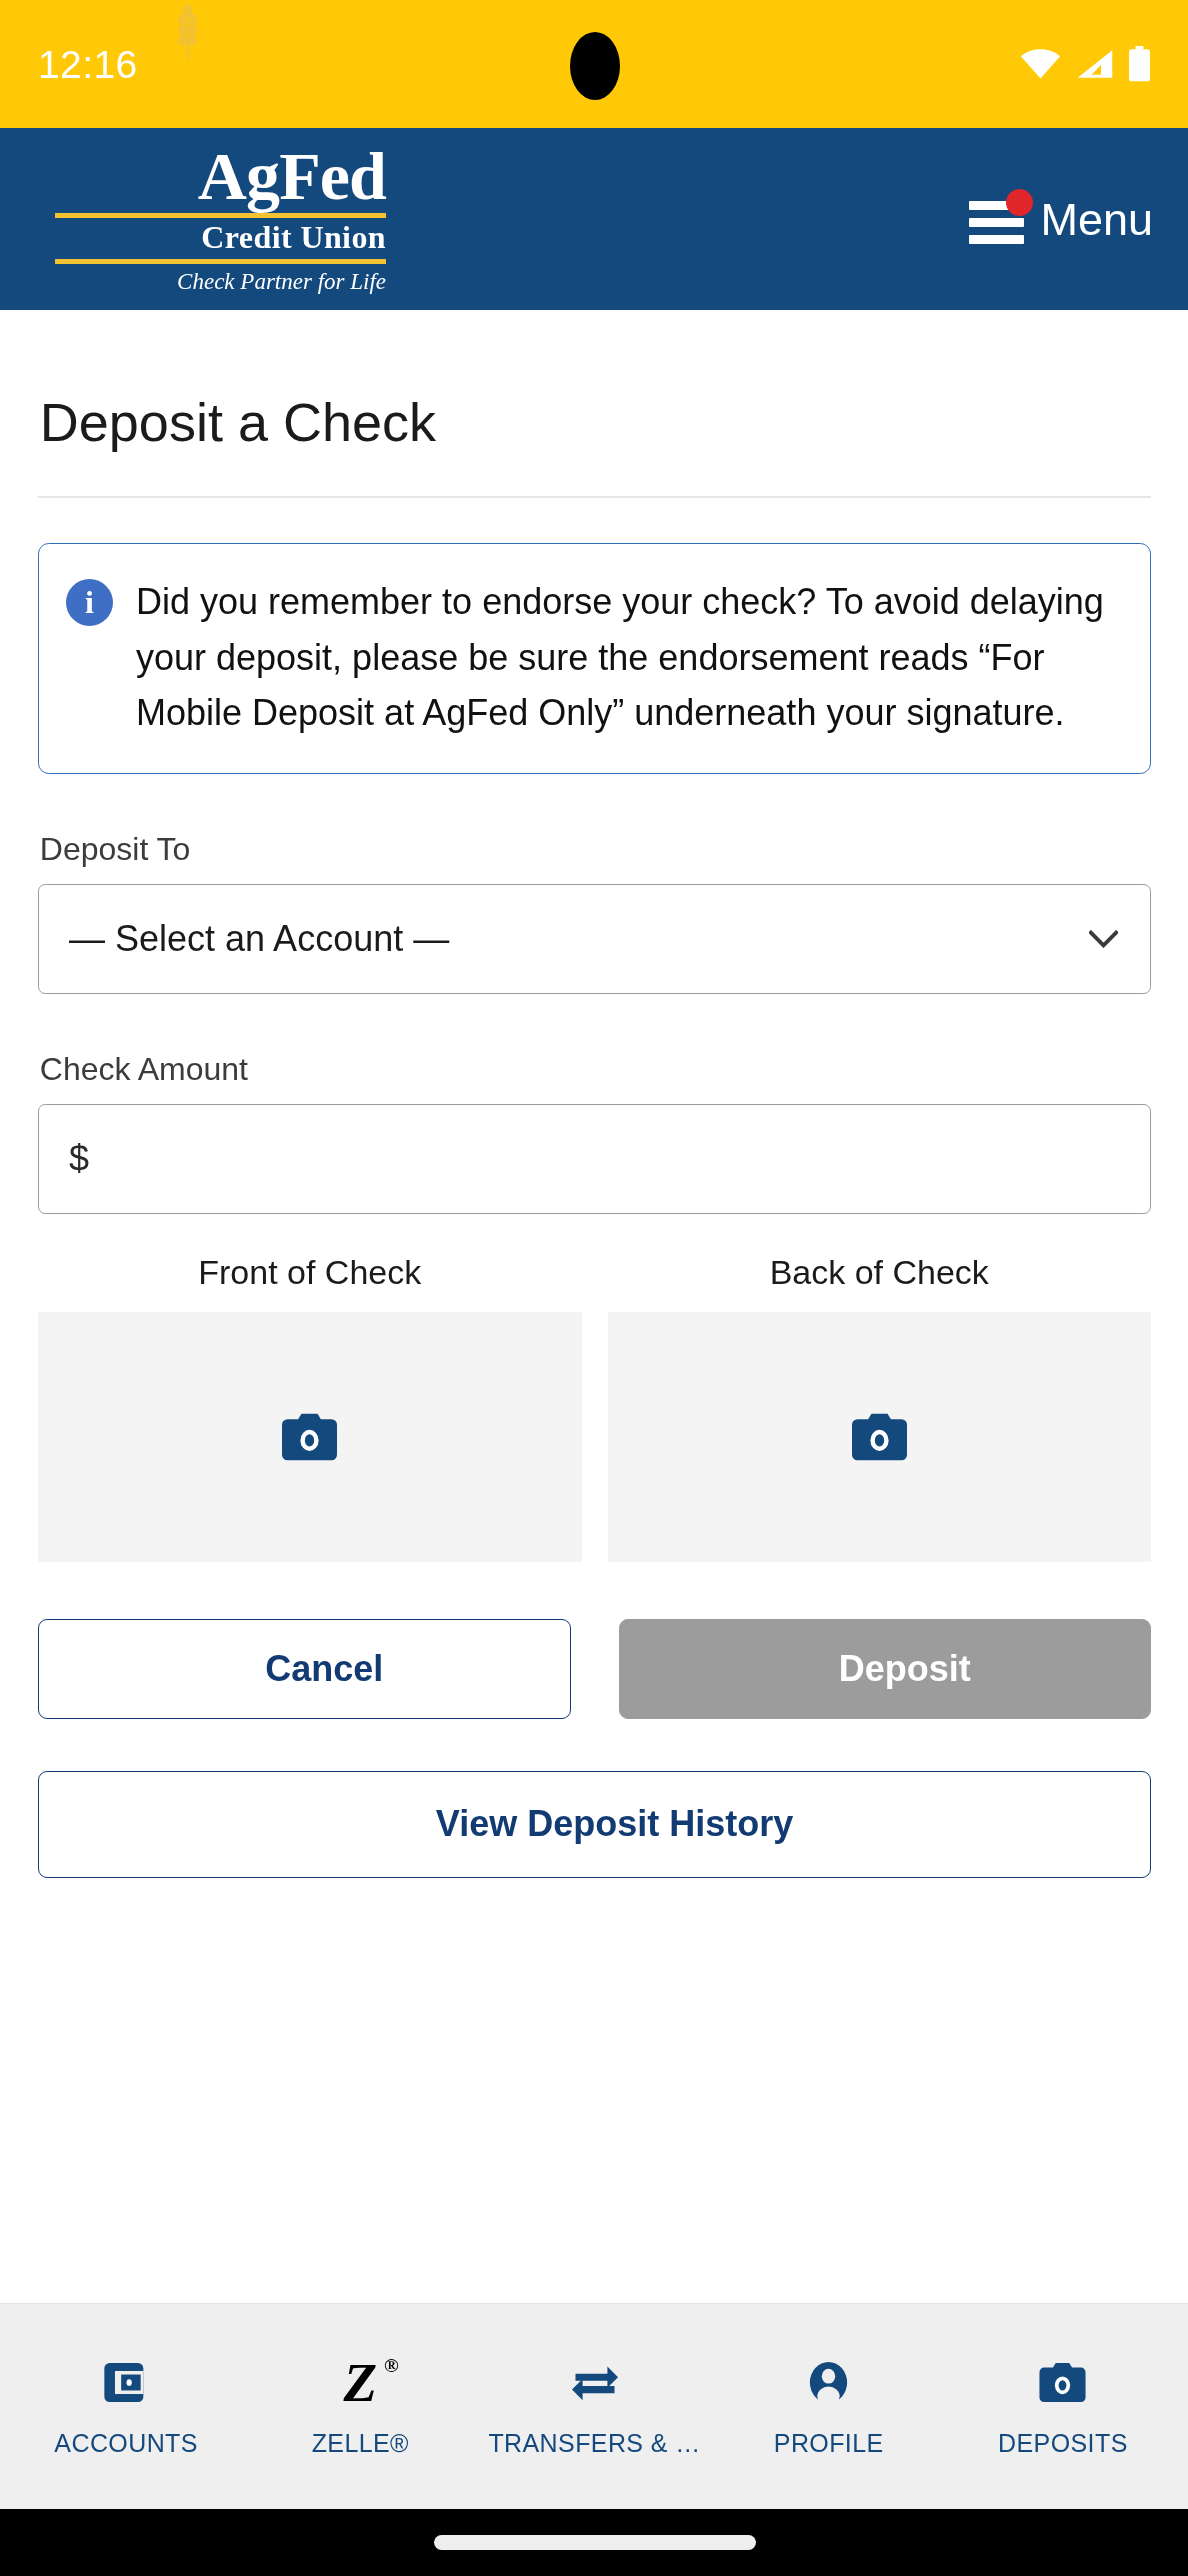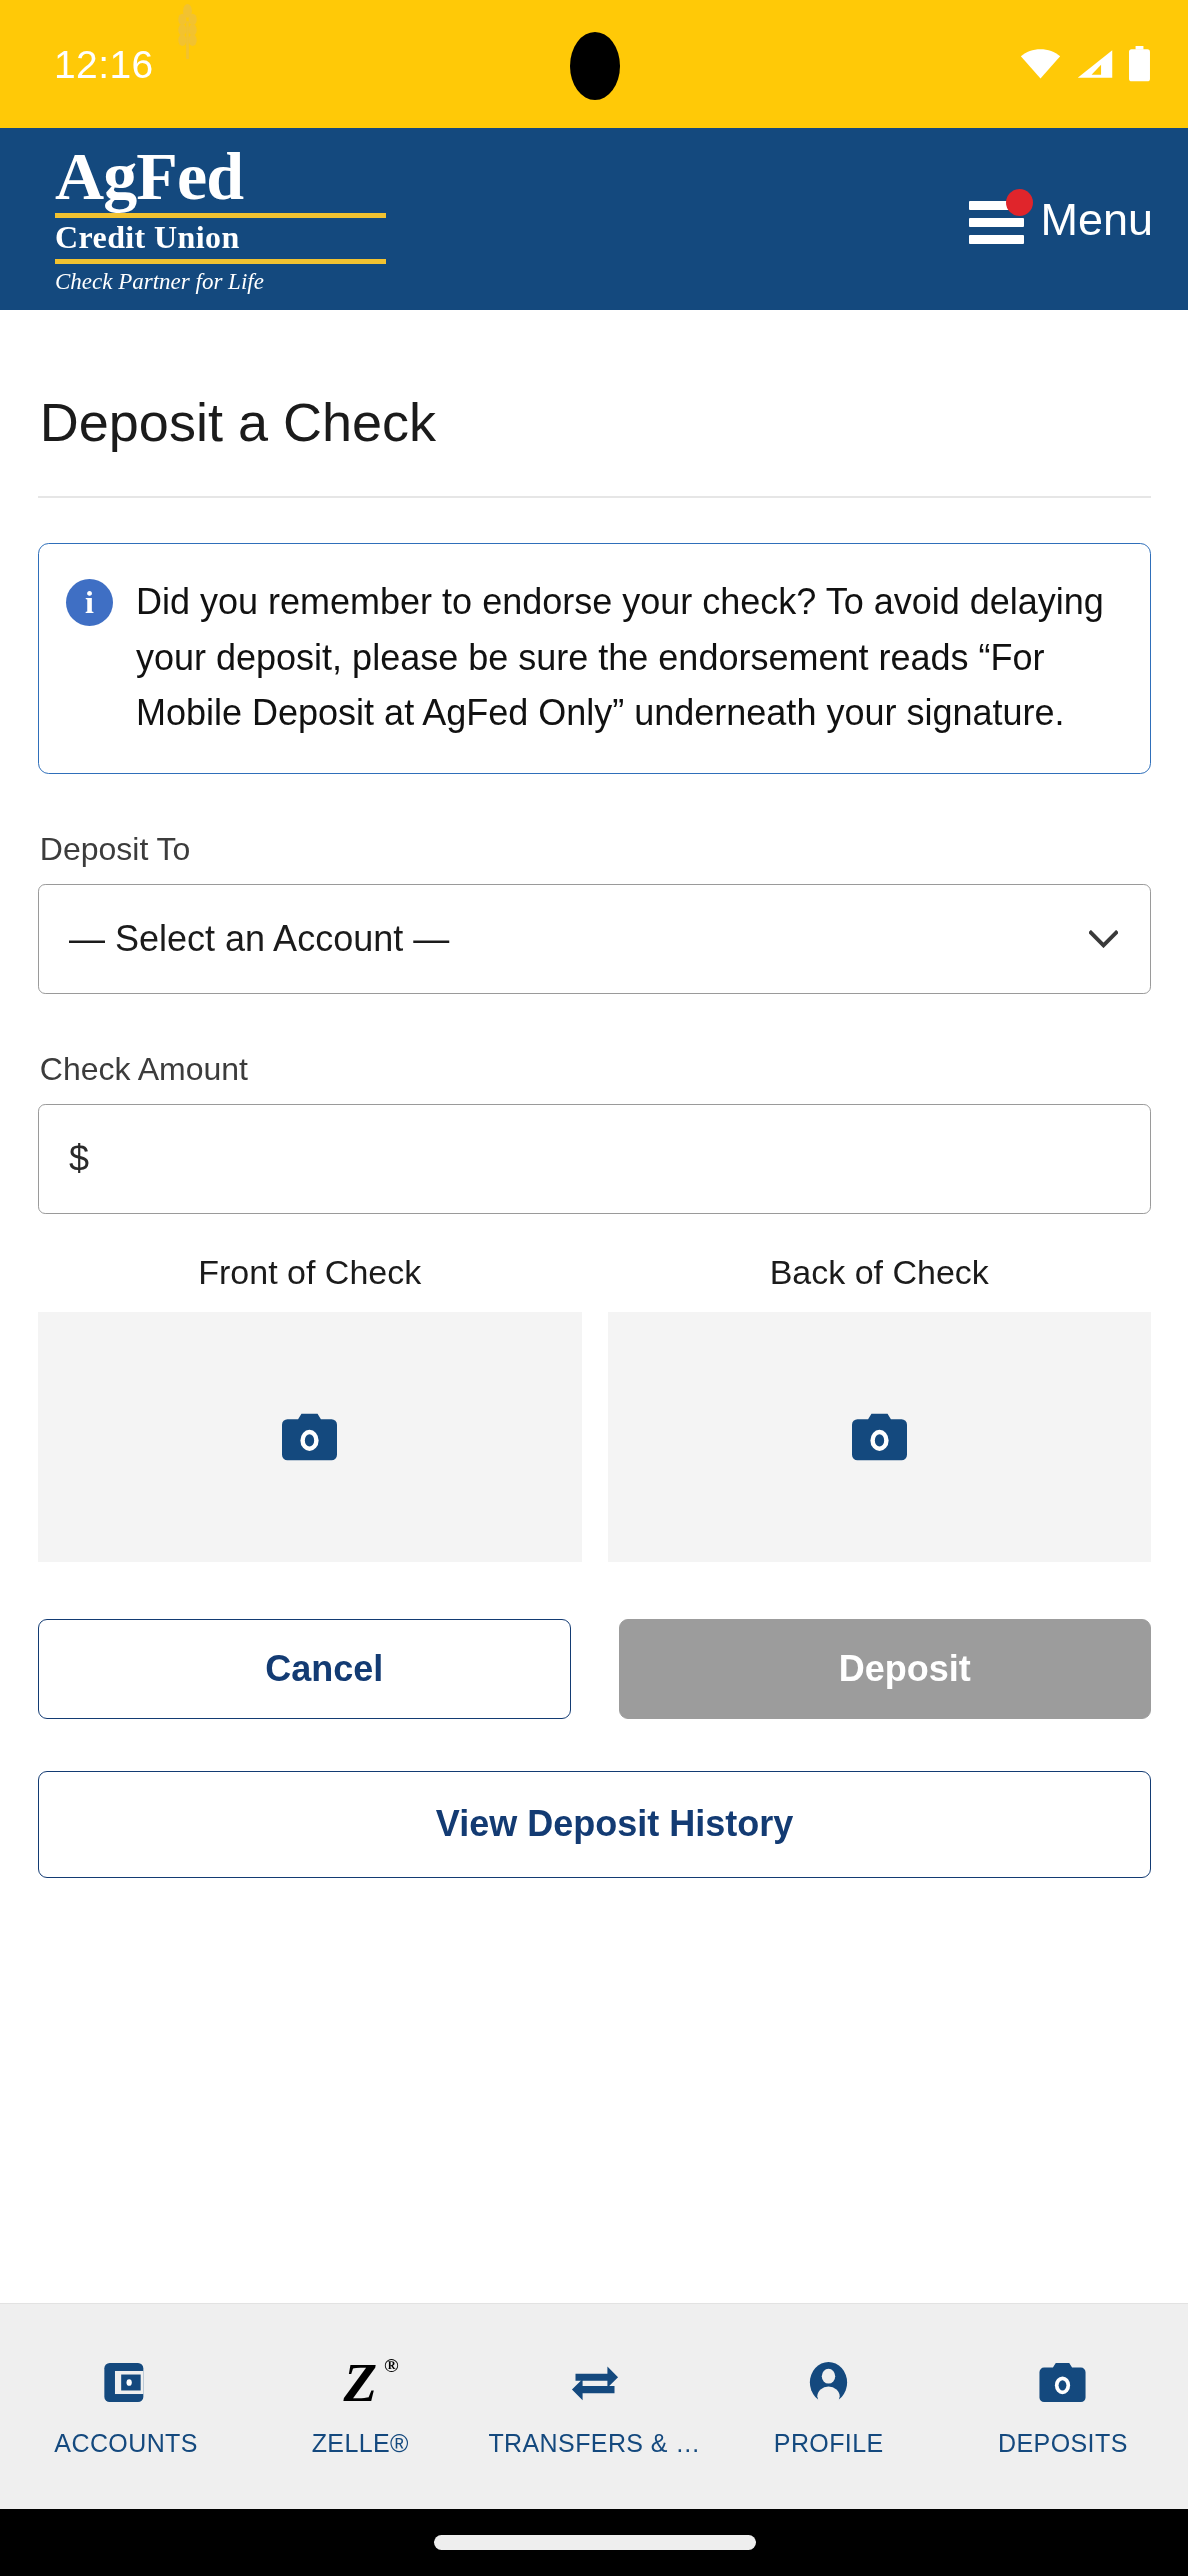--- a/index.html
+++ b/index.html
@@ -27,21 +27,20 @@
     flex: 0 0 auto;
     display: flex;
     align-items: center;
     padding: 0 38px;
   }
   .status-time {
     color: #ffffff;
     font-size: 39px;
     letter-spacing: 0.4px;
     line-height: 1;
-    margin-left: 16px;
   }
   .camera-cutout {
     position: absolute;
     left: 50%;
     top: 32px;
     transform: translateX(-50%);
     width: 50px;
     height: 68px;
     background: #000000;
     border-radius: 50%;
@@ -64,21 +63,21 @@
     background: #14497E;
     flex: 0 0 auto;
     display: flex;
     align-items: center;
     justify-content: space-between;
     padding: 0 36px 0 55px;
   }
   .logo {
     display: flex;
     flex-direction: column;
-    align-items: flex-start;
+    align-items: flex-end;
     width: 331px;
   }
   .logo-main {
     position: relative;
     font-family: "Liberation Serif", serif;
     font-weight: bold;
     font-size: 68px;
     color: #ffffff;
     line-height: 0.98;
     letter-spacing: -0.9px;

